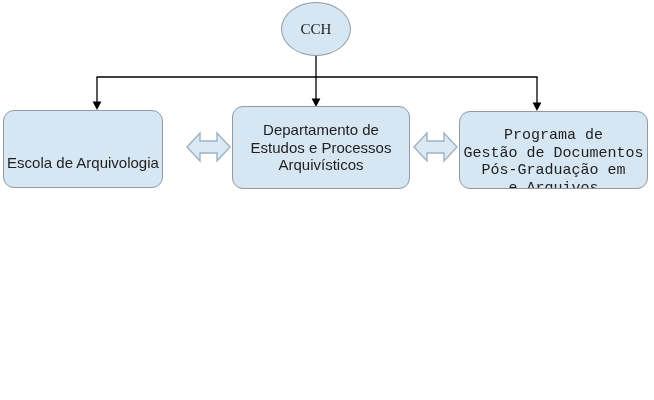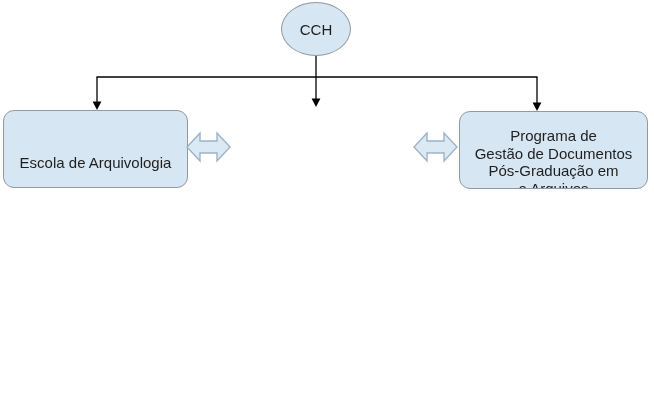--- a/index.html
+++ b/index.html
@@ -21,37 +21,38 @@
   .root-ellipse {
     position: absolute;
     left: 281px; top: 2px;
     width: 70px; height: 54px;
     background: var(--node-fill, #d6e6f2);
     border: 1px solid var(--node-border, #8f9aa3);
     border-radius: 50%;
     display: flex; align-items: center; justify-content: center;
     font-size: 15px;
     color: var(--text, #1f1f1f);
+    font-family: Liberation Serif, serif;
   }
 
   .node {
     position: absolute;
     background: var(--node-fill, #d6e6f2);
     border: 1px solid var(--node-border, #8f9aa3);
     border-radius: 11px;
     overflow: hidden;
     font-size: 15px;
     line-height: 17.5px;
     text-align: center;
     color: var(--text, #1f1f1f);
   }
-  .node-1 { left: 3px;   top: 110px; width: 185px; height: 78px; }
+  .node-1 { left: 3px;   top: 110px; width: 160px; height: 78px; }
   .node-2 { left: 232px; top: 106px; width: 178px; height: 83px;
             display: flex; align-items: center; justify-content: center; }
-  .node-3 { left: 459px; top: 111px; width: 189px; height: 78px; }
+  .node-3 { left: 459px; top: 111px; width: 189px; height: 78px; font-family: Liberation Mono, monospace; }
 
   .node-1 .node-text { position: absolute; left: 0; right: 0; top: 43px; }
   .node-3 .node-text { position: absolute; left: 0; right: 0; top: 15px; }
 
   .dbl-arrow { position: absolute; overflow: visible; }
   .arrow-1 { left: 186px; top: 128px; }
   .arrow-2 { left: 413px; top: 128px; }
   .dbl-arrow polygon {
     fill: var(--arrow-fill, #dbe9f5);
     stroke: var(--arrow-border, #9eb3c5);
@@ -82,20 +83,27 @@
   <div class="node node-1">
     <div class="node-text">
       <div>Escola de Arquivologia</div>
     </div>
   </div>
 
   <svg class="dbl-arrow arrow-1" width="45" height="38" viewBox="0 0 45 38" xmlns="http://www.w3.org/2000/svg">
     <polygon points="1,19 14,5 14,13 31,13 31,5 44,19 31,33 31,25 14,25 14,33"></polygon>
   </svg>
 
+  <div class="node node-2">
+    <div class="node-text">
+      <div>Departamento de</div>
+      <div>Estudos e Processos</div>
+      <div>Arquivísticos</div>
+    </div>
+  </div>
 
   <svg class="dbl-arrow arrow-2" width="45" height="38" viewBox="0 0 45 38" xmlns="http://www.w3.org/2000/svg">
     <polygon points="1,19 14,5 14,13 31,13 31,5 44,19 31,33 31,25 14,25 14,33"></polygon>
   </svg>
 
   <div class="node node-3">
     <div class="node-text">
       <div>Programa de</div>
       <div>Gestão de Documentos</div>
       <div>Pós-Graduação em</div>

